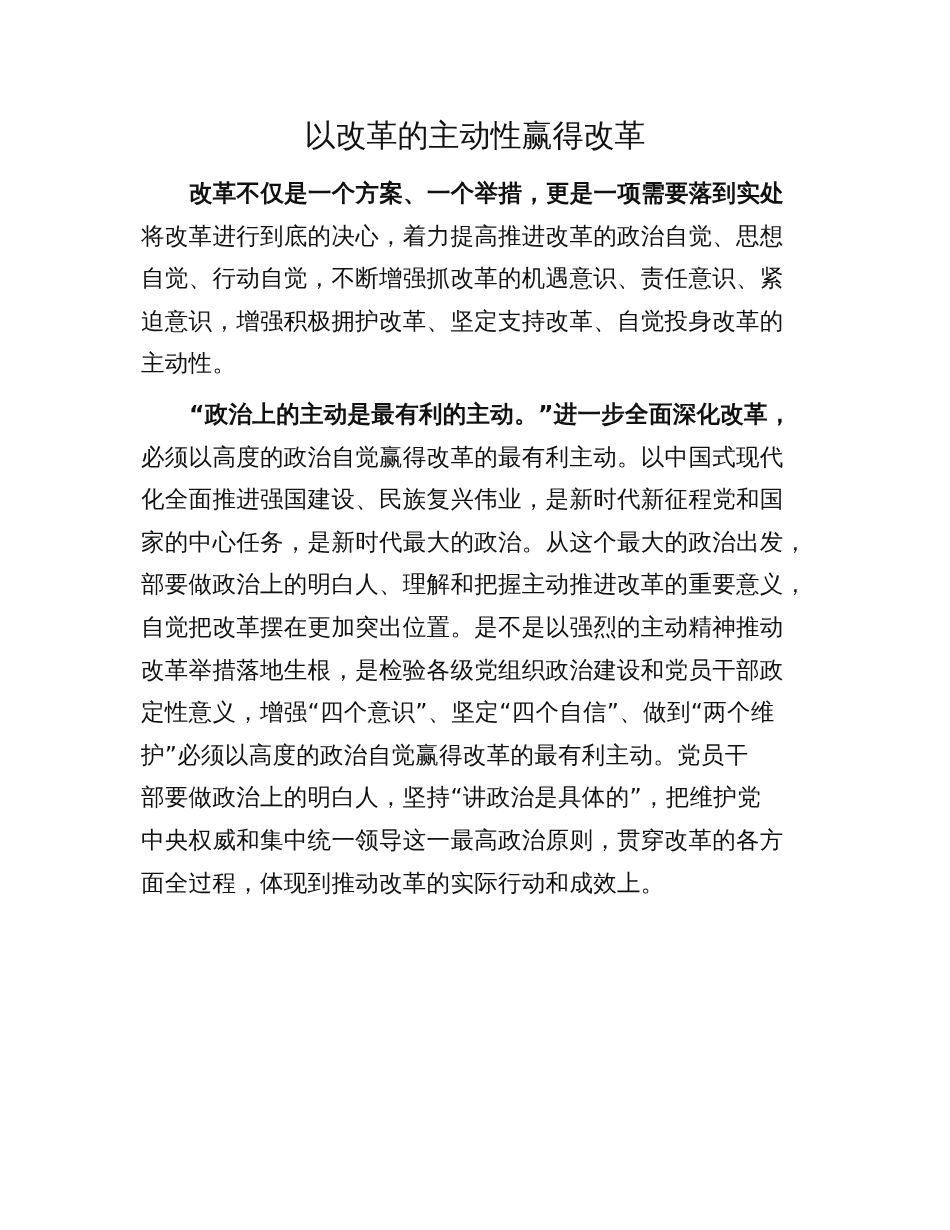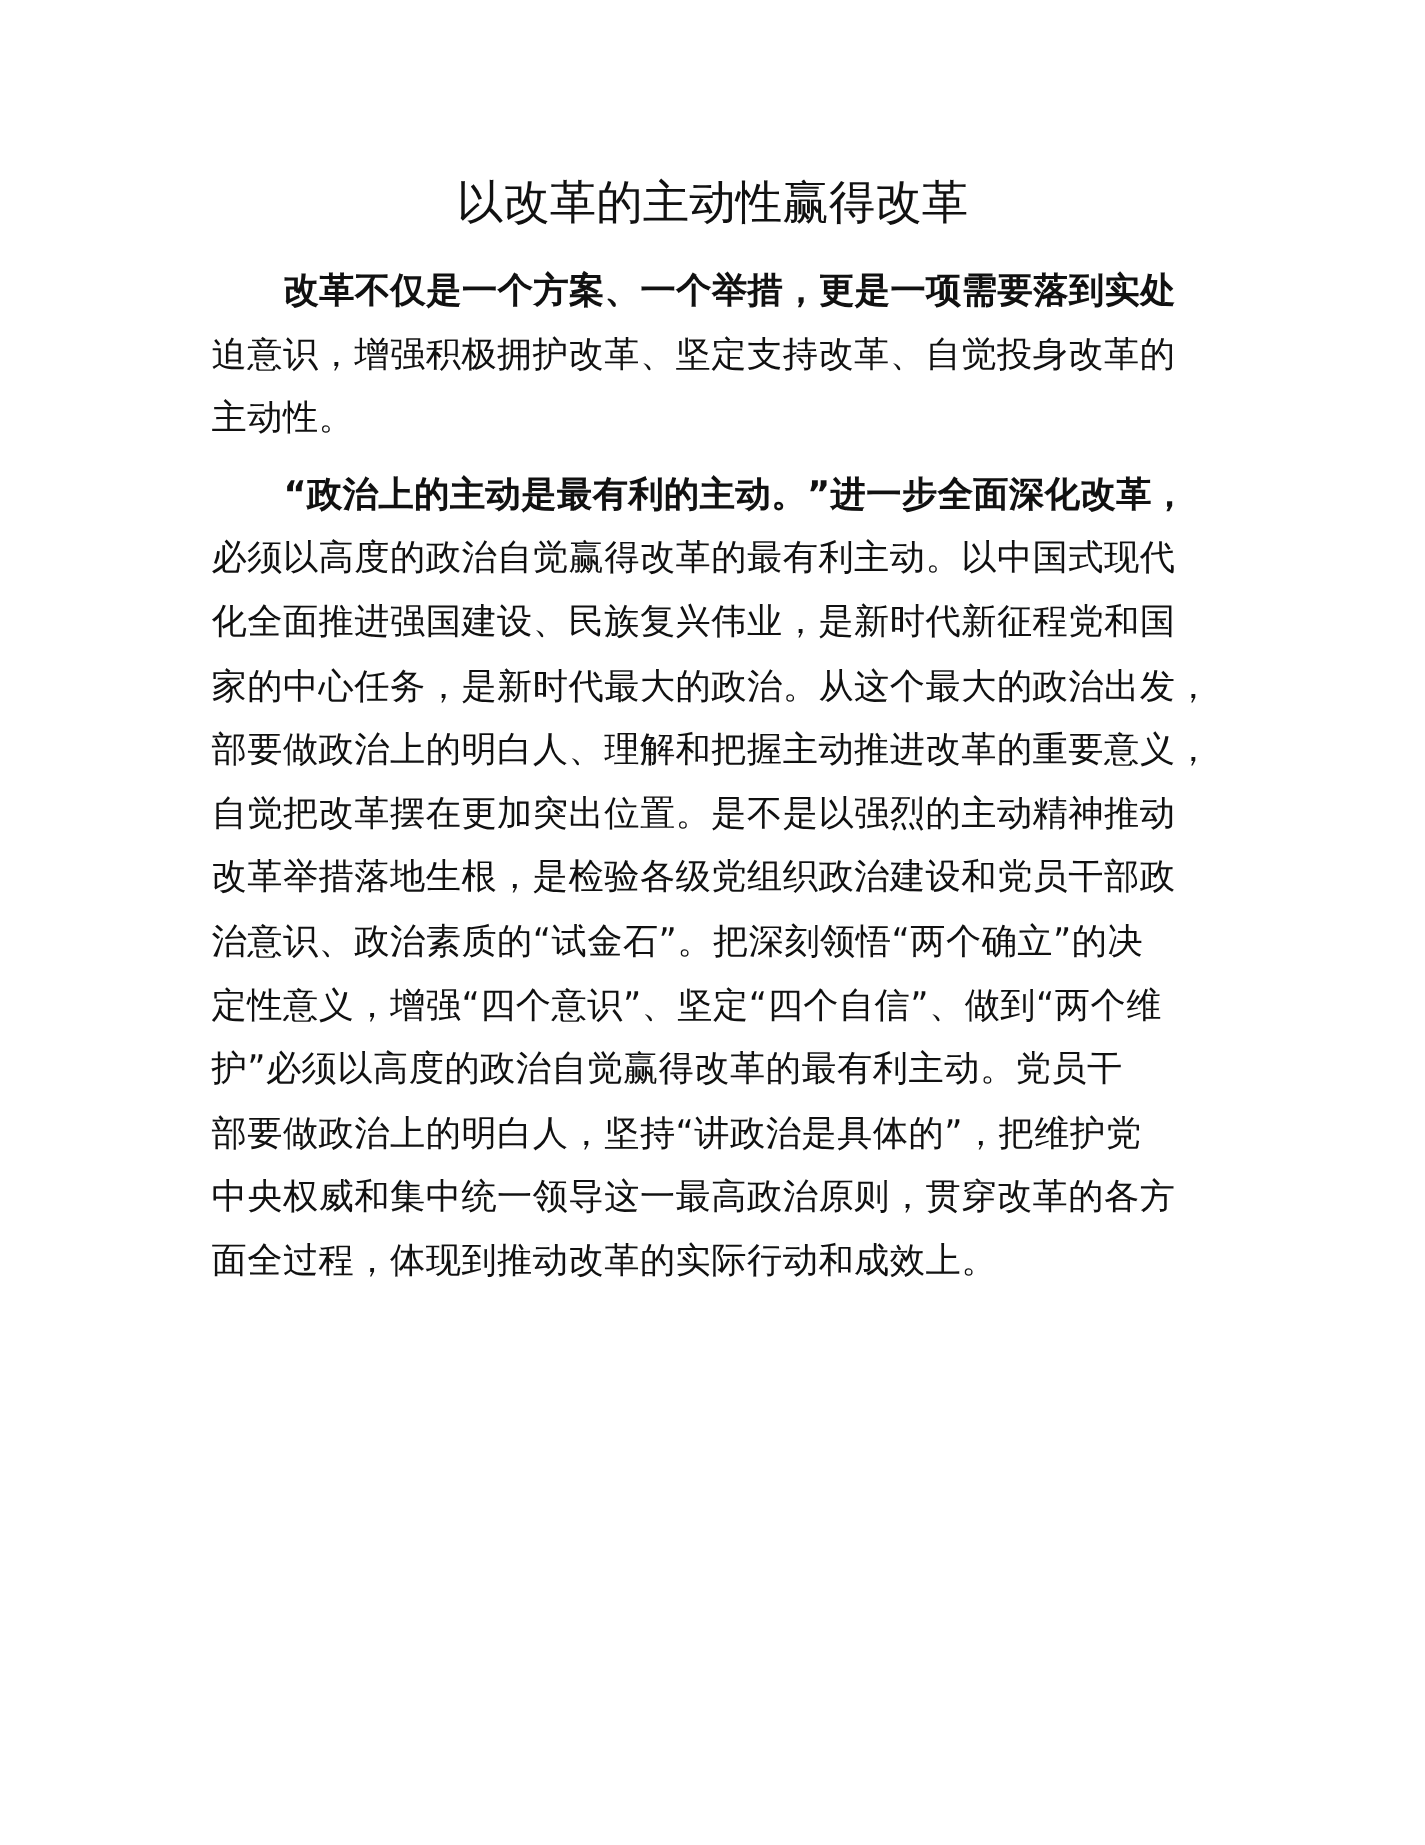--- a/index.html
+++ b/index.html
@@ -26,33 +26,34 @@
   </style>
 </head>
 <body>
 
 <div class="page">
   <div class="title">以改革的主动性赢得改革</div>
 
   <div class="body-text">
     <div>
       <div class="line indent">改革不仅是一个方案、一个举措，更是一项需要落到实处</div>
+      <div class="line">将改革进行到底的决心，着力提高推进改革的政治自觉、思想</div>
+      <div class="line">自觉、行动自觉，不断增强抓改革的机遇意识、责任意识、紧</div>
       <div class="line">迫意识，增强积极拥护改革、坚定支持改革、自觉投身改革的</div>
       <div class="line">主动性。</div>
     </div>
     <div class="para-gap"></div>
     <div>
       <div class="line indent">“政治上的主动是最有利的主动。”进一步全面深化改革，</div>
       <div class="line">必须以高度的政治自觉赢得改革的最有利主动。以中国式现代</div>
       <div class="line">化全面推进强国建设、民族复兴伟业，是新时代新征程党和国</div>
       <div class="line">家的中心任务，是新时代最大的政治。从这个最大的政治出发，</div>
       <div class="line">部要做政治上的明白人、理解和把握主动推进改革的重要意义，</div>
       <div class="line">自觉把改革摆在更加突出位置。是不是以强烈的主动精神推动</div>
       <div class="line">改革举措落地生根，是检验各级党组织政治建设和党员干部政</div>
-      <div class="line">治意识、政治素质的“试金石”。把深刻领悟“两个确立”的决</div>
       <div class="line">定性意义，增强“四个意识”、坚定“四个自信”、做到“两个维</div>
       <div class="line">护”必须以高度的政治自觉赢得改革的最有利主动。党员干</div>
       <div class="line">部要做政治上的明白人，坚持“讲政治是具体的”，把维护党</div>
       <div class="line">中央权威和集中统一领导这一最高政治原则，贯穿改革的各方</div>
       <div class="line">面全过程，体现到推动改革的实际行动和成效上。</div>
     </div>
   </div>
 </div>
 
 </body></html>

